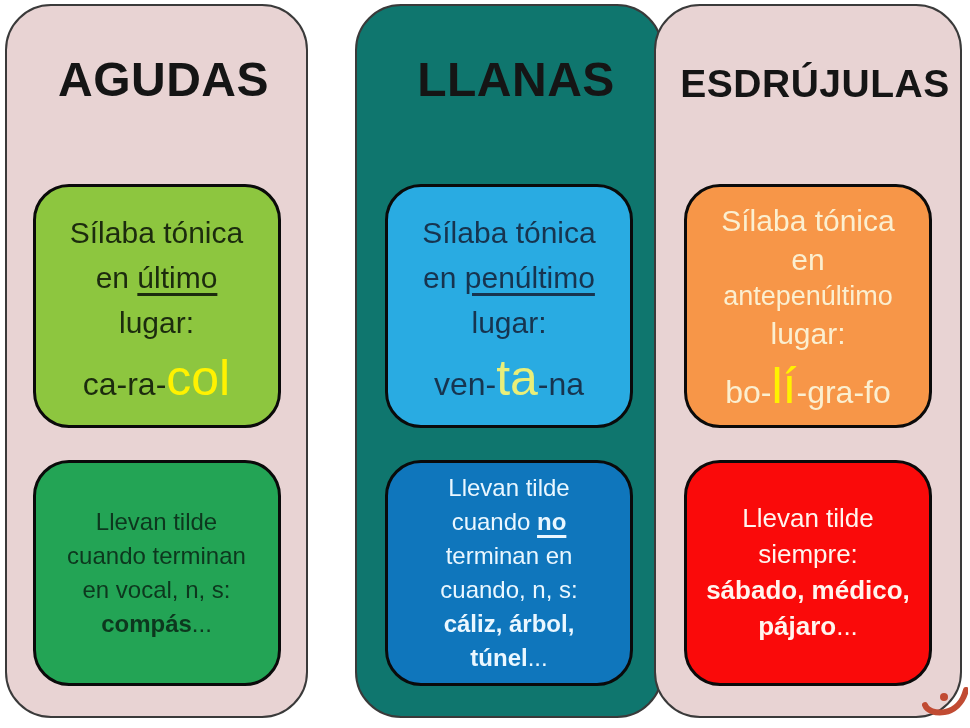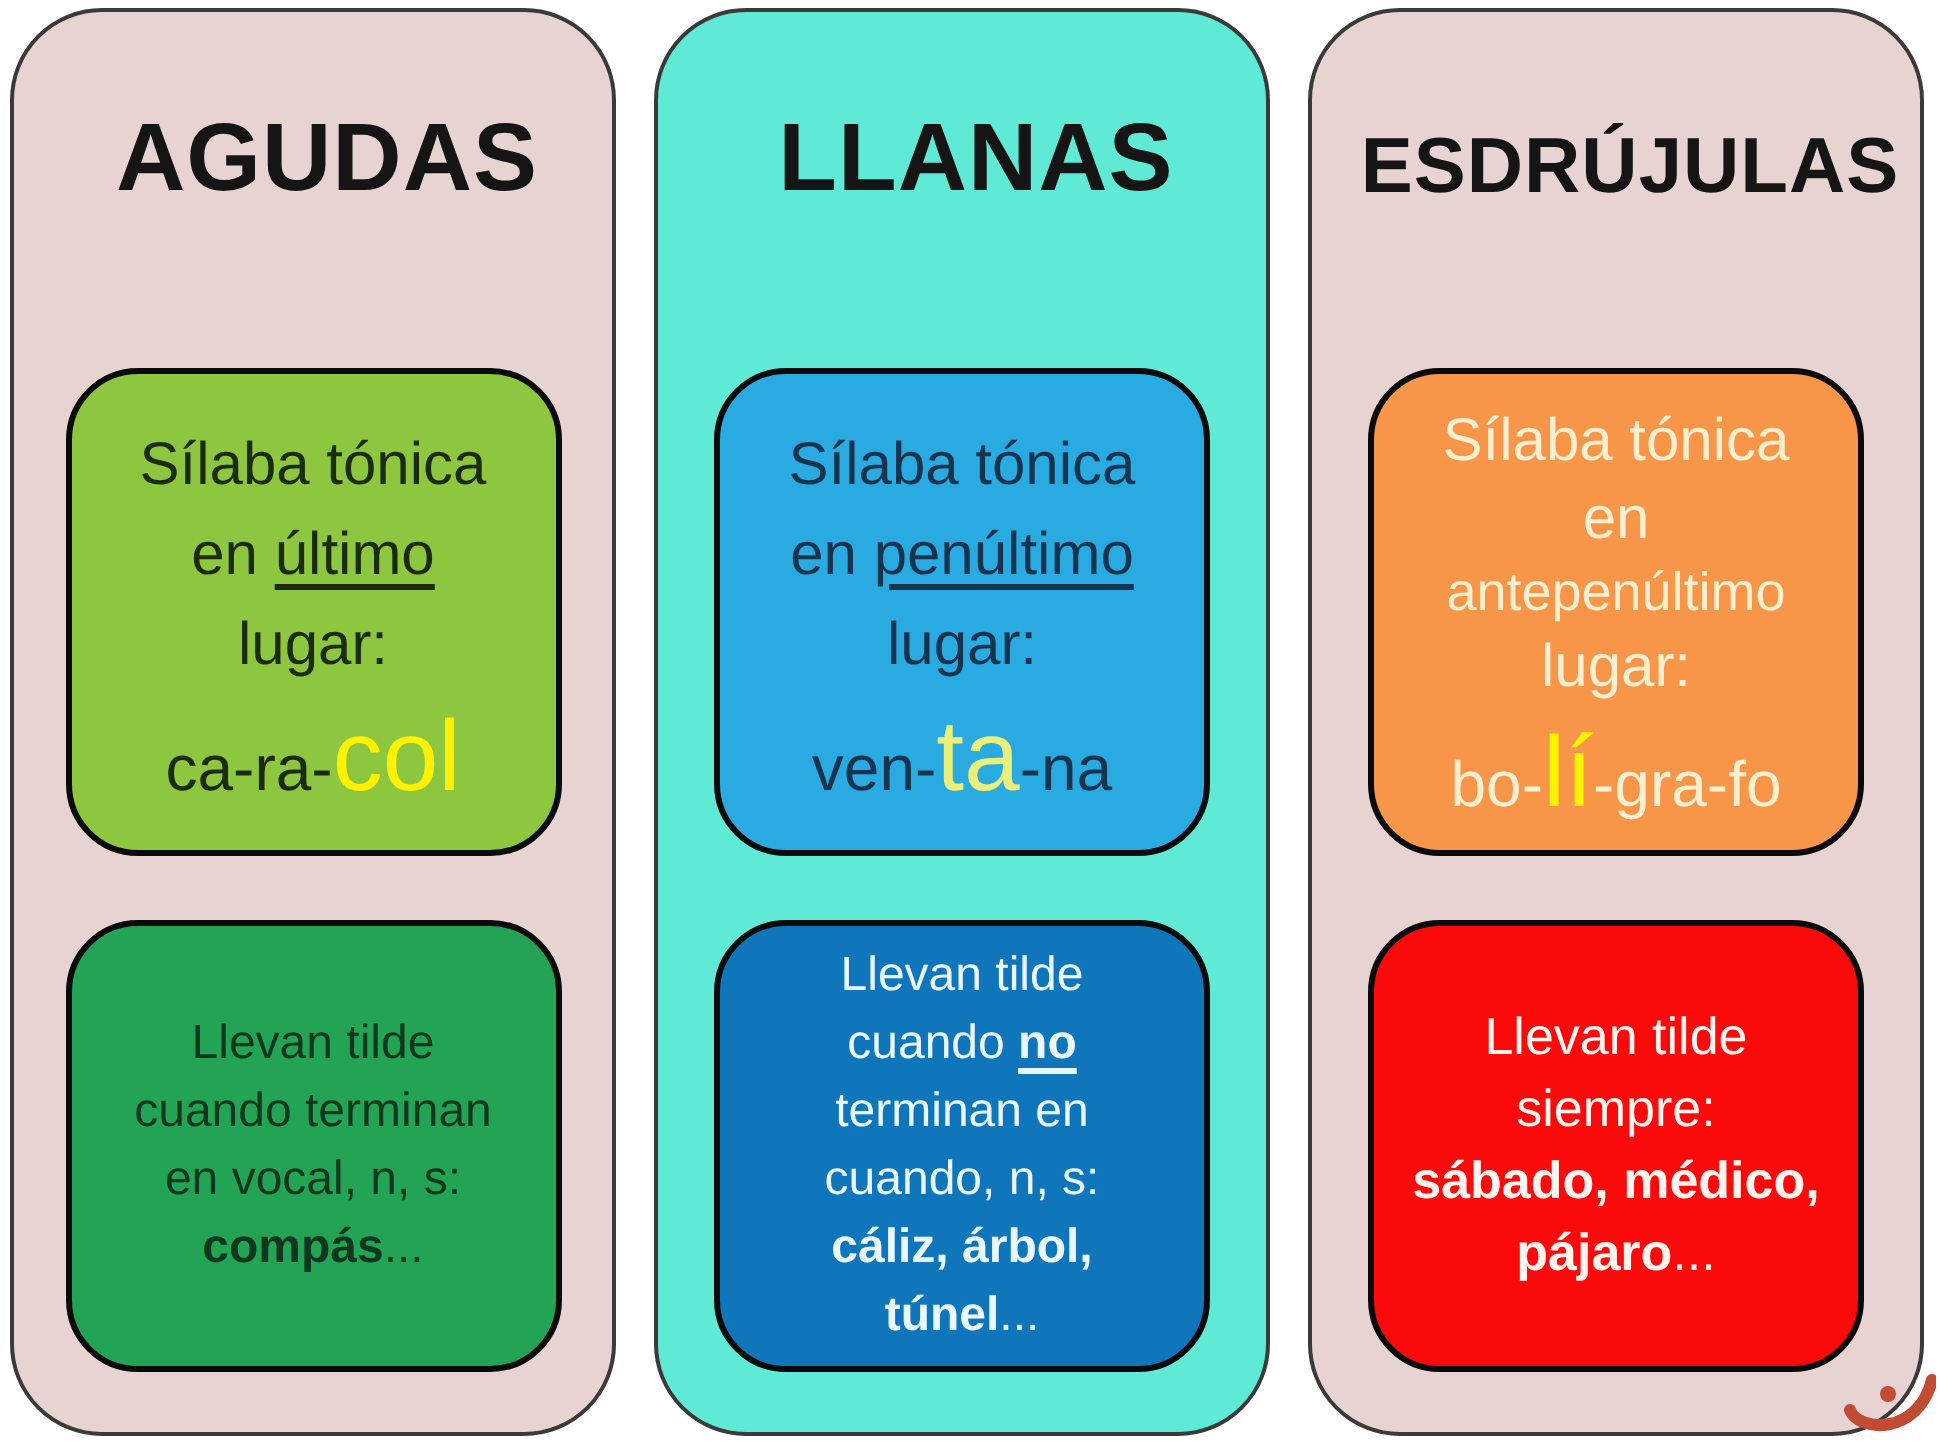--- a/index.html
+++ b/index.html
@@ -85,21 +85,21 @@
         <div class="line ex"><span>ca-ra-</span><span class="big" style="color: rgb(255, 242, 0); text-align: center;">col</span></div>
       </div>
     <div class="box tilde" style="background: rgb(35, 164, 85); border-color: rgb(10, 10, 10); color: rgb(13, 55, 30);">
         <div class="line"><span>Llevan tilde</span></div>
         <div class="line"><span>cuando terminan</span></div>
         <div class="line"><span>en vocal, n, s:</span></div>
         <div class="line"><span class="b">compás</span><span>...</span></div>
       </div>
   </section>
 
-  <section class="card c2" style="background: #5eead4; border-color: rgb(58, 58, 58);">
+  <section class="card c2" style="background: #0f766e; border-color: rgb(58, 58, 58); margin-left: 28px;">
     <h1 class="title">LLANAS</h1>
     <div class="box rule" style="background: rgb(41, 171, 226); border-color: rgb(10, 10, 10); color: rgb(23, 52, 79);">
         <div class="line"><span>Sílaba tónica</span></div>
         <div class="line"><span>en </span><span class="u">penúltimo</span></div>
         <div class="line"><span>lugar:</span></div>
         <div class="line ex"><span>ven-</span><span class="big" style="color: rgb(233, 239, 121);">ta</span><span>-na</span></div>
       </div>
     <div class="box tilde" style="background: rgb(15, 118, 188); border-color: rgb(10, 10, 10); color: rgb(234, 247, 255);">
         <div class="line"><span>Llevan tilde</span></div>
         <div class="line"><span>cuando </span><span class="u b">no</span></div>

